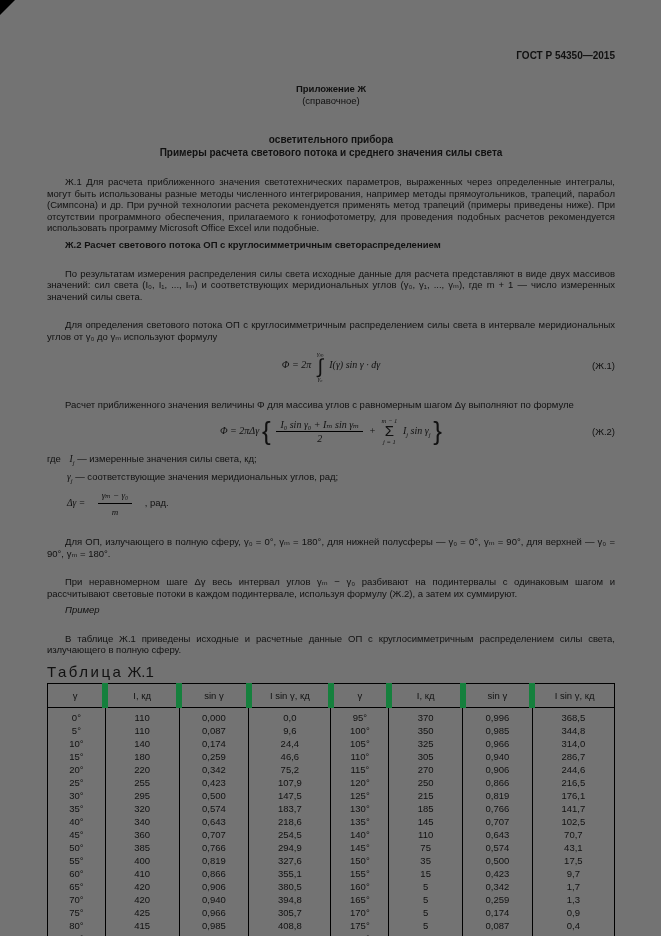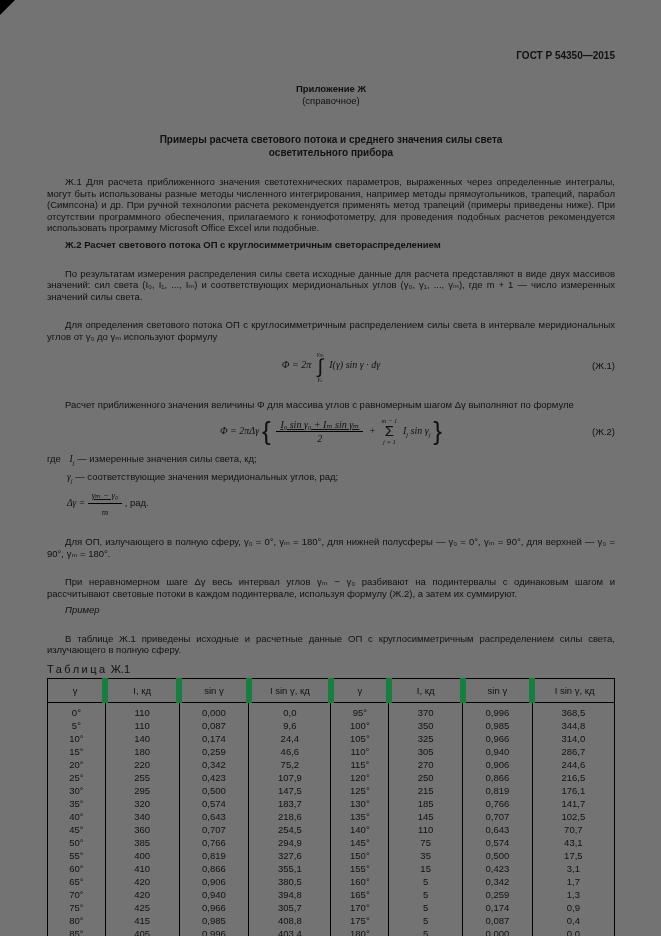--- a/index.html
+++ b/index.html
@@ -33,30 +33,30 @@
   .eq-spacer { width: 38px; }
   .formula-center { flex: 1; text-align: center; font-size: 10px; }
   .math { font-style: italic; font-family: "Liberation Serif", "DejaVu Serif", serif; margin-top: 41px; }
   .eq-label { width: 38px; text-align: right; font-size: 9.5px; }
   .int-wrap, .sum-wrap { display: inline-flex; flex-direction: column; align-items: center; vertical-align: middle; margin: 0 3px; }
   .int-limit, .sum-limit { font-size: 6.5px; line-height: 7px; font-style: italic; font-family: "Liberation Serif", serif; }
   .int-sign { font-size: 20px; line-height: 18px; }
   .sum-sign { font-size: 15px; line-height: 14px; }
   .brace { font-size: 26px; line-height: 26px; vertical-align: middle; font-weight: 300; }
   .frac { display: inline-flex; flex-direction: column; text-align: center; vertical-align: middle; margin: 0 3px; }
-  .frac .fnum { border-bottom: 1px solid #000; padding: 0 4px 1px 4px; text-decoration: underline; }
+  .frac .fnum { border-bottom: 1px solid #000; padding: 0 4px 1px 4px; }
   .frac .fden { padding-top: 1px; }
   
   .where-block { font-size: 9.5px; line-height: 14px; margin: 2px 0 4px 0; }
   .where-line { margin: 0; }
   .where-line.indent { padding-left: 20px; }
   .where-lead { margin-right: 6px; }
-  .where-frac { font-size: 9px; margin: 0 0; }
+  .where-frac { font-size: 9px; margin: 0 10px; }
   
-  .table-caption { font-size: 11px; margin: 7px 0 3px 0; }
+  .table-caption { font-size: 15px; margin: 7px 0 3px 0; }
   .caption-word { letter-spacing: 2.5px; }
   table.data { width: 100%; border-collapse: collapse; border: 1px solid #000; font-size: 9.5px; table-layout: fixed; }
   table.data th {
     border-left: 6px solid #15803d; border-bottom: 1px solid #000;
     font-weight: normal; padding: 6px 2px; text-align: center;
   }
   table.data td {
     border-left: 1px solid #000; text-align: center;
     padding: 0 2px; line-height: 13px; height: 13px;
   }
@@ -73,22 +73,22 @@
   <div class="corner"></div>
 
   <div class="gost-header">ГОСТ Р 54350—2015</div>
 
   <div class="appendix">
     <div class="appendix-label">Приложение Ж</div>
     <div class="appendix-note">(справочное)</div>
   </div>
 
   <div class="main-title">
+    <div>осветительного прибора</div>
     <div>Примеры расчета светового потока и среднего значения силы света</div>
-    <div>осветительного прибора</div>
   </div>
 
   <p class="para">Ж.1 Для расчета приближенного значения светотехнических параметров, выраженных через определенные интегралы, могут быть использованы разные методы численного интегрирования, например методы прямоугольников, трапеций, парабол (Симпсона) и др. При ручной технологии расчета рекомендуется применять метод трапеций (примеры приведены ниже). При отсутствии программного обеспечения, прилагаемого к гониофотометру, для проведения подобных расчетов рекомендуется использовать программу Microsoft Office Excel или подобные.</p>
 
   <p class="para section-heading">Ж.2 Расчет светового потока ОП с круглосимметричным светораспределением</p>
 
   <p class="para">По результатам измерения распределения силы света исходные данные для расчета представляют в виде двух массивов значений: сил света (I₀, I₁, ..., Iₘ) и соответствующих меридиональных углов (γ₀, γ₁, ..., γₘ), где m + 1 — число измеренных значений силы света.</p>
 
   <p class="para">Для определения светового потока ОП с круглосимметричным распределением силы света в интервале меридиональных углов от γ₀ до γₘ используют формулу</p>
 
@@ -307,21 +307,21 @@
           <td>17,5</td>
         </tr>
         <tr>
           <td>60°</td>
           <td>410</td>
           <td>0,866</td>
           <td>355,1</td>
           <td>155°</td>
           <td>15</td>
           <td>0,423</td>
-          <td>3,1</td>
+          <td>9,7</td>
         </tr>
         <tr>
           <td>65°</td>
           <td>420</td>
           <td>0,906</td>
           <td>380,5</td>
           <td>160°</td>
           <td>5</td>
           <td>0,342</td>
           <td>1,7</td>

